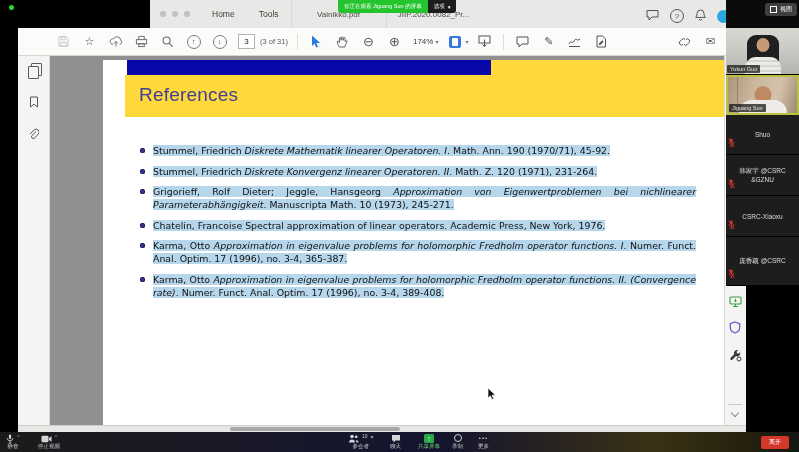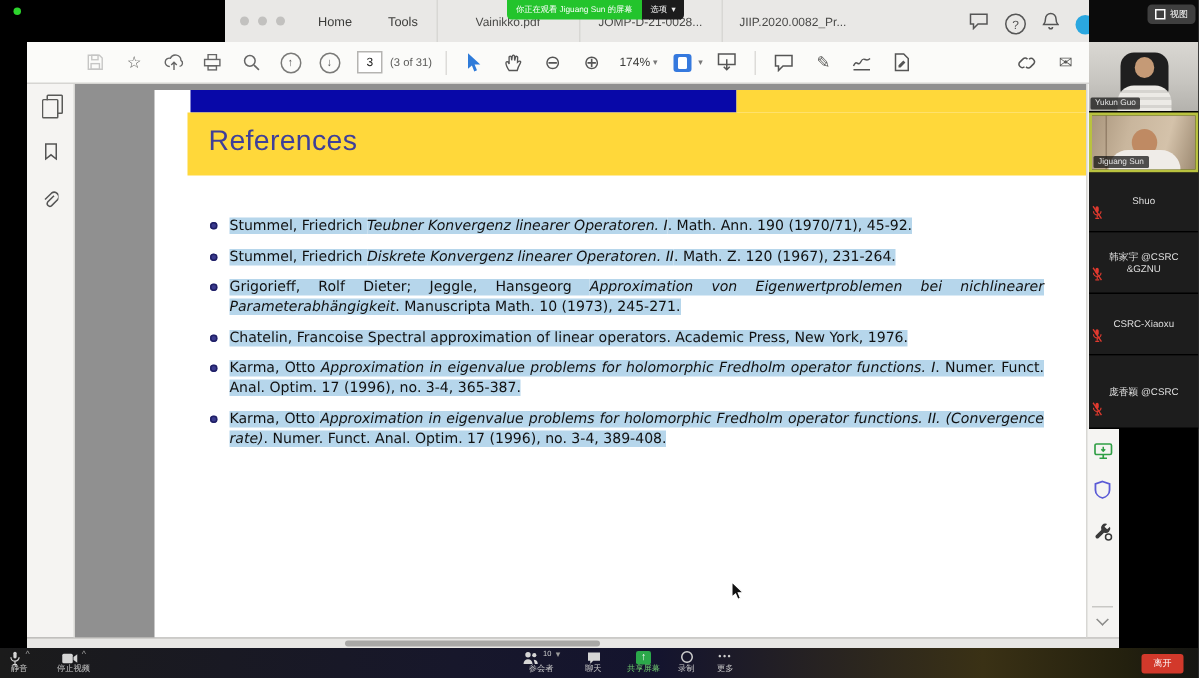--- a/index.html
+++ b/index.html
@@ -125,23 +125,20 @@
       <span class="light"></span>
       <span class="light"></span>
       <span class="light"></span>
     </div>
     <div class="menu-tab">Home</div>
     <div class="menu-tab">Tools</div>
     <div class="doc-tab">
       <span class="lbl">Vainikko.pdf</span>
     </div>
     <div class="doc-tab">
-      <span class="lbl">JOMP-D-21-0028...</span>
-    </div>
-    <div class="doc-tab">
       <span class="lbl">JIIP.2020.0082_Pr...</span>
     </div>
     <div class="doc-tab" style="border-left:none;width:40px;"></div>
     <div class="tb-icons">
       <span>
         <svg width="13" height="12" viewBox="0 0 13 12">
             <path d="M1 1.5h11v6.5H6l-3 3V8H1z" fill="none" stroke="#555" stroke-width="1"></path>
           </svg>
       </span>
       <span class="help-circ">?</span>
@@ -270,22 +267,22 @@
   </div>
 
   <div class="docarea">
     <div class="page">
       <div class="hdr-navy"></div>
       <div class="hdr-yr"></div>
       <div class="hdr-band">
         <div class="slide-title">References</div>
       </div>
       <div class="refs">
-          <div class="ref-item"><span class="ref-bullet"></span><span class="ref-text"><span>Stummel, Friedrich </span><i>Teubner Konvergenz linearer Operatoren. I</i><span>. Math. Ann. 190 (1970/71), 45-92.</span></span></div>
-          <div class="ref-item"><span class="ref-bullet"></span><span class="ref-text"><span>Stummel, Friedrich </span><i>Diskrete Konvergenz linearer Operatoren. II</i><span>. Math. Z. 120 (1967), 231-264.</span></span></div>
+          <div class="ref-item"><span class="ref-bullet"></span><span class="ref-text"><span>Stummel, Friedrich </span><i>Diskrete Mathematik linearer Operatoren. I</i><span>. Math. Ann. 190 (1970/71), 45-92.</span></span></div>
+          <div class="ref-item"><span class="ref-bullet"></span><span class="ref-text"><span>Stummel, Friedrich </span><i>Diskrete Konvergenz linearer Operatoren. II</i><span>. Math. Z. 120 (1971), 231-264.</span></span></div>
           <div class="ref-item"><span class="ref-bullet"></span><span class="ref-text"><span>Grigorieff, Rolf Dieter; Jeggle, Hansgeorg </span><i>Approximation von Eigenwertproblemen bei nichlinearer Parameterabhängigkeit</i><span>. Manuscripta Math. 10 (1973), 245-271.</span></span></div>
           <div class="ref-item"><span class="ref-bullet"></span><span class="ref-text"><span>Chatelin, Francoise Spectral approximation of linear operators. Academic Press, New York, 1976.</span></span></div>
           <div class="ref-item"><span class="ref-bullet"></span><span class="ref-text"><span>Karma, Otto </span><i>Approximation in eigenvalue problems for holomorphic Fredholm operator functions. I</i><span>. Numer. Funct. Anal. Optim. 17 (1996), no. 3-4, 365-387.</span></span></div>
           <div class="ref-item"><span class="ref-bullet"></span><span class="ref-text"><span>Karma, Otto </span><i>Approximation in eigenvalue problems for holomorphic Fredholm operator functions. II. (Convergence rate)</i><span>. Numer. Funct. Anal. Optim. 17 (1996), no. 3-4, 389-408.</span></span></div>
         </div>
     </div>
   </div>
 
   <div class="hscroll-track">
     <div class="hscroll-thumb"></div>

